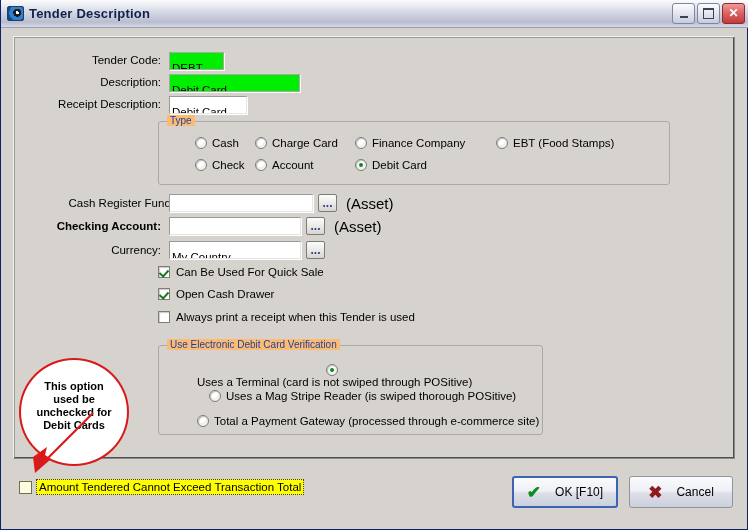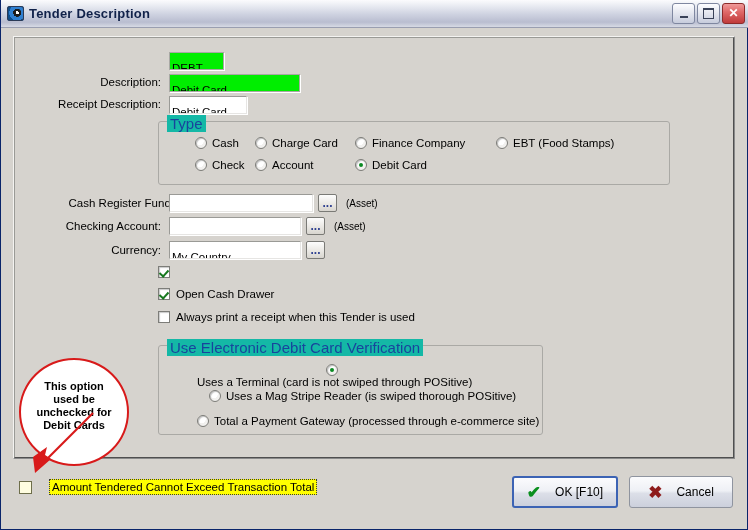--- a/index.html
+++ b/index.html
@@ -77,31 +77,31 @@
     padding:8px 2px;color:#000;white-space:nowrap;overflow:hidden;
   }
   .field.green{background:#00ee00;border:1px solid #a8a8a4;}
   .ellipsis-btn{
     box-sizing:border-box;width:19px;height:18px;margin-left:5px;
     background:linear-gradient(to bottom,#fdfdfd 0%,#eceae6 50%,#d8d5cf 100%);
     border:1px solid #7a7a76;border-radius:2px;
     display:flex;align-items:flex-end;justify-content:center;
     color:#2b3d8f;font-size:12px;font-weight:bold;line-height:10px;padding-bottom:3px;
   }
-  .asset{margin-left:9px;font-size:10px;color:#000;}
+  .asset{margin-left:9px;font-size:15px;color:#000;}
 
   
   .group{
     position:absolute;box-sizing:border-box;
     border:1px solid #aaa9a5;border-radius:3px;
     background:transparent;
   }
   .group-title{
     position:absolute;top:-7px;left:8px;padding:0 3px;
-    background:#14b8a6;color:#18449c;font-size:15px;white-space:nowrap;
+    background:#fdba74;color:#18449c;font-size:10px;white-space:nowrap;
   }
 
   
   .radio{position:absolute;display:flex;align-items:center;white-space:nowrap;}
   .rdot{
     width:12px;height:12px;box-sizing:border-box;border-radius:50%;
     background:radial-gradient(circle at 38% 34%,#ffffff 0 42%,#f2f1ef 43% 100%);
     border:1px solid #7d7d79;
     box-shadow:inset 1px 1px 1px rgba(120,120,120,.45);
     margin-right:5px;flex:none;position:relative;
@@ -120,21 +120,21 @@
     box-shadow:inset 1px 1px 1px rgba(120,120,120,.40);
     margin-right:6px;flex:none;position:relative;
   }
   .cbox.on::after{
     content:"";position:absolute;left:2px;top:1px;width:4px;height:7px;
     border:solid #18791f;border-width:0 2px 2px 0;transform:rotate(42deg);
   }
   .clabel{font-size:11.5px;}
 
   
-  #bottom-check{position:absolute;left:18px;top:479px;display:flex;align-items:center;gap:13px;}
+  #bottom-check{position:absolute;left:18px;top:479px;display:flex;align-items:center;}
   #bottom-check .cbox2{
     width:13px;height:13px;box-sizing:border-box;background:#fffde0;
     border:1px solid #6e6e4a;margin-right:4px;flex:none;
   }
   #bottom-check .hl{
     background:#ffff00;font-size:11.5px;padding:1px 2px;
     border:1px dotted #3a3a3a;white-space:nowrap;
   }
 
   
@@ -181,20 +181,23 @@
         </div>
       <div class="tbtn close">
           <span class="close-glyph">✕</span>
         </div>
     </div>
   </div>
 
   <div id="panel">
     <div id="panel-inner"></div>
 
+    <div class="row" style="left:0;top:17px;width:147px;justify-content:flex-end;">
+      <span class="lbl">Tender Code:</span>
+    </div>
     <div class="field green" style="position:absolute;left:155px;top:15px;width:55px;">DEBT</div>
 
     <div class="row" style="left:0;top:39px;width:147px;justify-content:flex-end;">
       <span class="lbl">Description:</span>
     </div>
     <div class="field green" style="position:absolute;left:155px;top:37px;width:131px;">Debit Card</div>
 
     <div class="row" style="left:0;top:61px;width:147px;justify-content:flex-end;">
       <span class="lbl">Receipt Description:</span>
     </div>
@@ -236,39 +239,40 @@
 
     <div class="row" style="left:0;top:160px;width:147px;justify-content:flex-end;padding-left:13px;">
       <span class="lbl">Cash Register Fund:</span>
     </div>
     <div class="row" style="left:155px;top:157px;">
       <div class="field" style="width:144px;"></div>
       <div class="ellipsis-btn">...</div>
       <span class="asset">(Asset)</span>
     </div>
 
-    <div class="row" style="left:0;top:183px;width:147px;justify-content:flex-end;">
+    <div class="row" style="left:0;top:183px;width:147px;justify-content:flex-end;font-weight:bold;">
       <span class="lbl">Checking Account:</span>
     </div>
     <div class="row" style="left:155px;top:180px;">
       <div class="field" style="width:132px;"></div>
       <div class="ellipsis-btn">...</div>
       <span class="asset">(Asset)</span>
     </div>
 
     <div class="row" style="left:0;top:207px;width:147px;justify-content:flex-end;">
       <span class="lbl">Currency:</span>
     </div>
     <div class="row" style="left:155px;top:204px;">
       <div class="field" style="width:132px;">My Country</div>
       <div class="ellipsis-btn">...</div>
     </div>
 
     <div class="check" style="left:144px;top:229px;">
       <span class="cbox on"></span>
+      <span class="clabel">Can Be Used For Quick Sale</span>
     </div>
     <div class="check" style="left:144px;top:251px;">
       <span class="cbox on"></span>
       <span class="clabel">Open Cash Drawer</span>
     </div>
     <div class="check" style="left:144px;top:274px;">
       <span class="cbox"></span>
       <span class="clabel">Always print a receipt when this Tender is used</span>
     </div>
 

